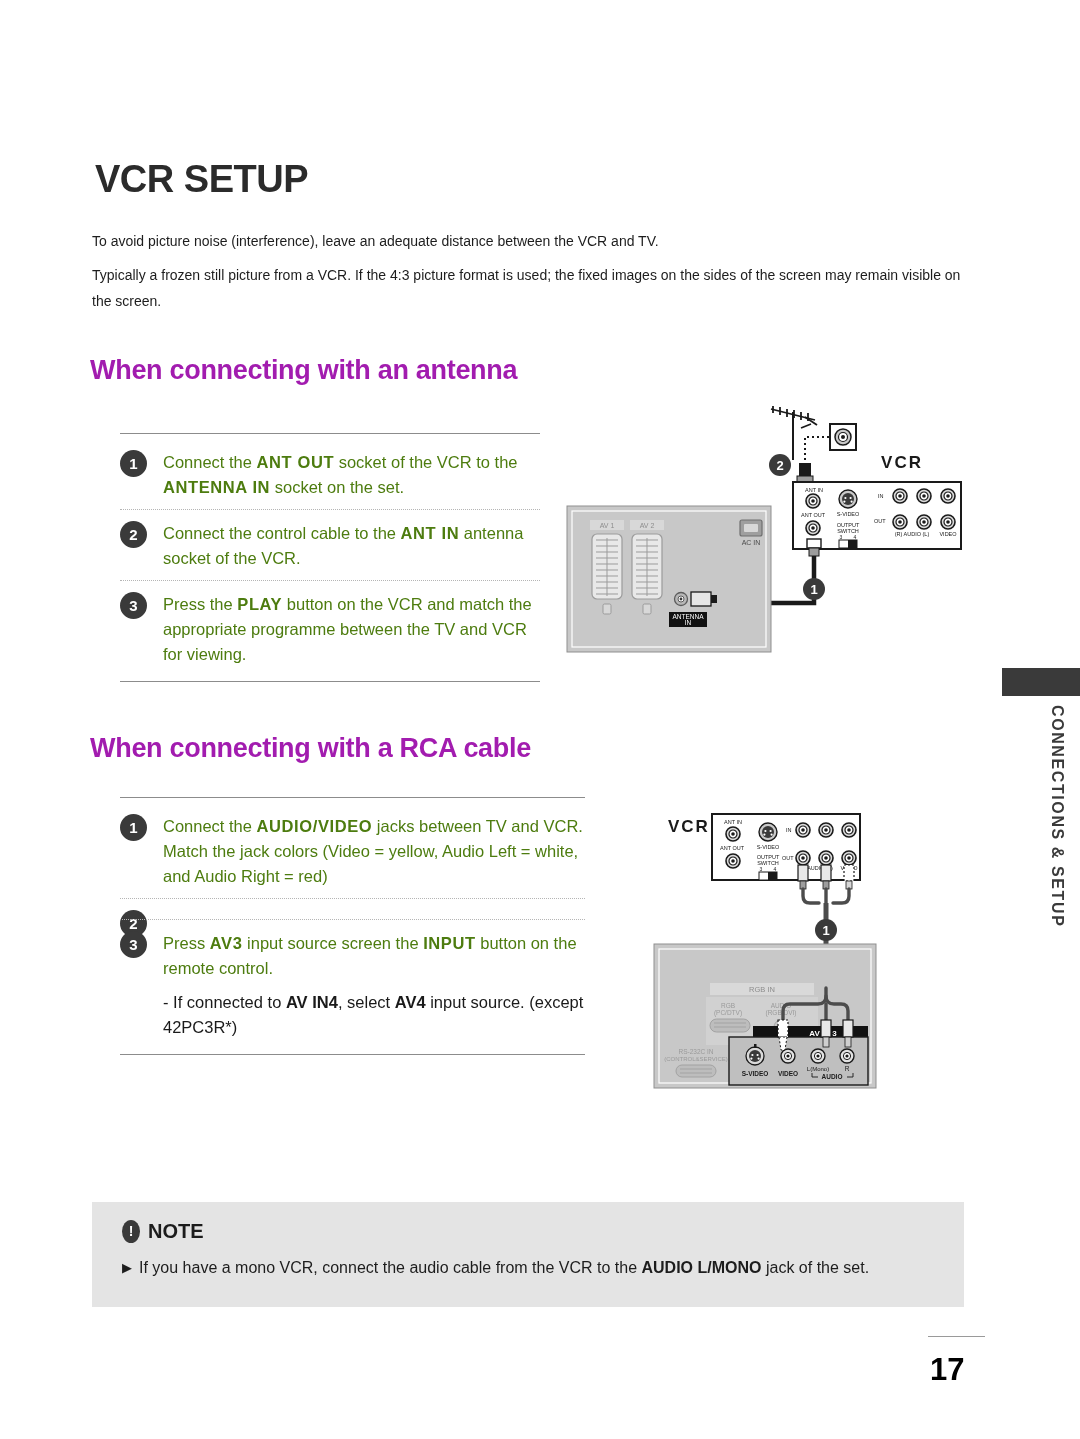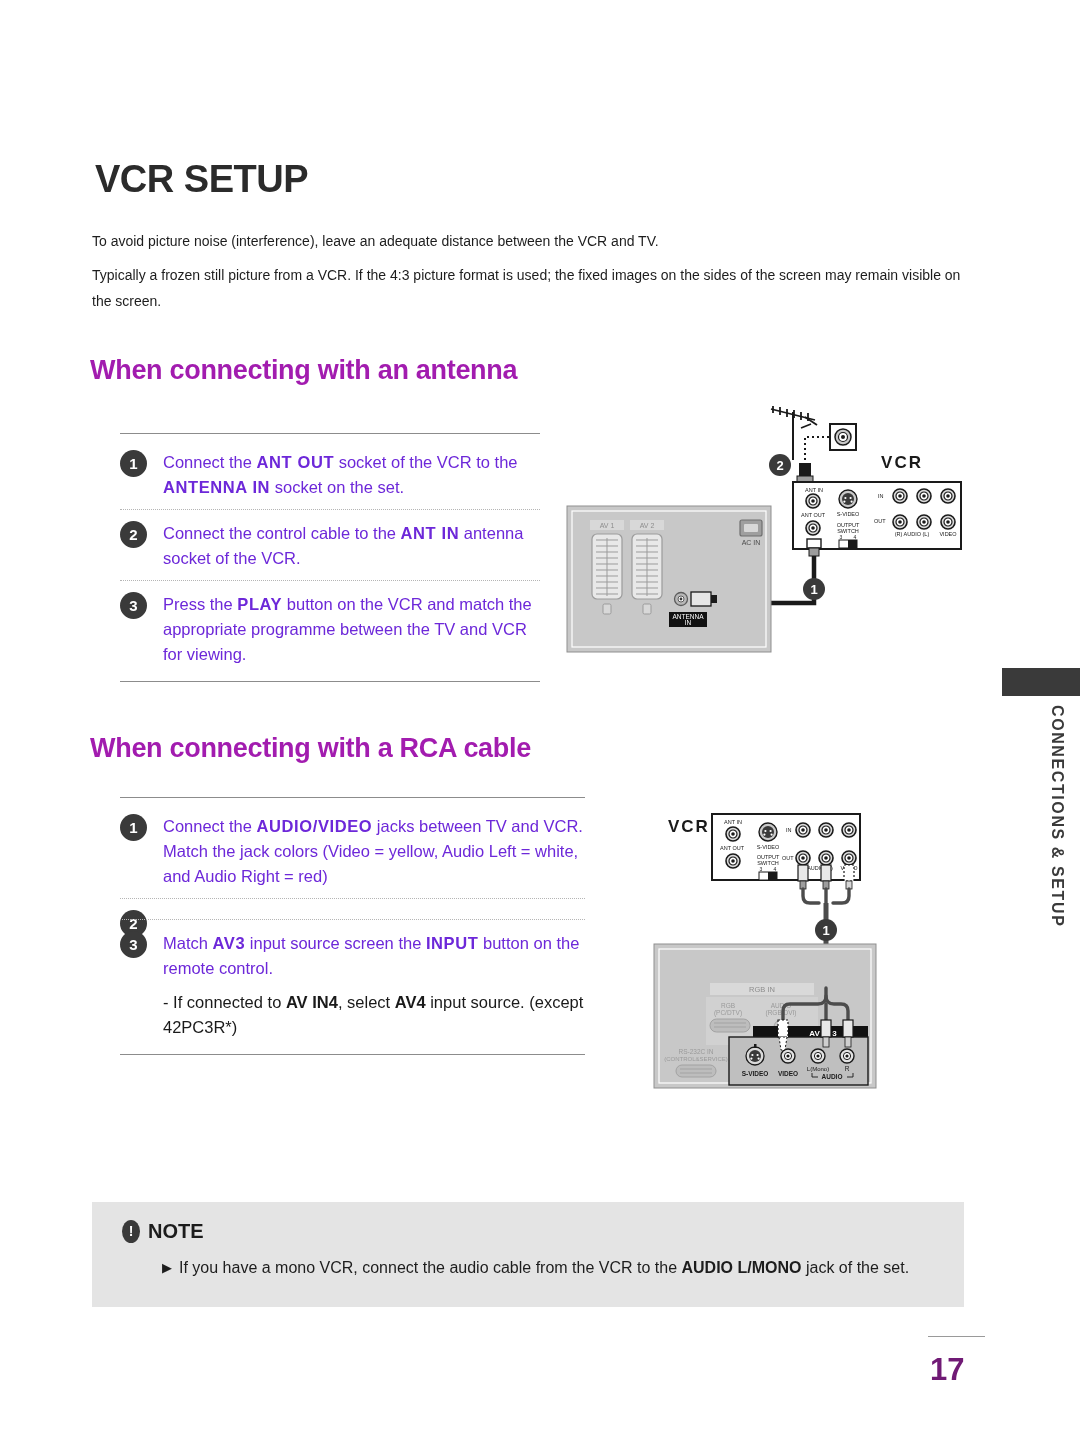--- a/index.html
+++ b/index.html
@@ -42,21 +42,21 @@
 
   .step{ position:relative; padding-left:43px; margin-bottom:9px; }
   .step + .step{ padding-top:11px; }
   .step.dotted{ border-top:1px dotted #b5b5b5; }
   .num{
     position:absolute; left:0; width:27px; height:27px;
     border-radius:50%; background:#3a3a3a; color:#fff;
     font-size:15px; font-weight:700; line-height:27px; text-align:center;
   }
   .step.dotted .num{ top:11px; }
-  .step .txt{ font-size:16.5px; line-height:25px; color:#6d28d9; }
+  .step .txt{ font-size:16.5px; line-height:25px; color:#4d7c0f; }
   .txt b{ font-weight:700; letter-spacing:0.6px; }
   .subnote{ padding-left:43px; font-size:16.5px; line-height:25px; margin-top:8px; }
 
   
   .diagram{ position:absolute; }
   #diagram-antenna{ left:565px; top:398px; width:400px; height:265px; }
   #diagram-rca{ left:640px; top:808px; width:250px; height:285px; }
   .diagram svg{ display:block; }
 
   
@@ -81,32 +81,32 @@
     font-size:20px; font-weight:700; color:#1c1c1c;
     display:flex; align-items:center; gap:8px;
   }
   .excl-icon{
     width:18px; height:23px; border-radius:50%;
     background:#3a3a3a; color:#fff; font-size:14px; font-weight:700;
     line-height:23px; text-align:center;
   }
   .note-body{
     position:absolute; left:30px; top:54px; width:810px;
-    font-size:16px; line-height:24px; color:#1d1d1d;margin-left:40px;
+    font-size:16px; line-height:24px; color:#1d1d1d;
   }
   .tri{ display:inline-block; margin-right:7px; color:#1d1d1d; font-size:13px; vertical-align:1px;}
 
   
   .foot-rule{
     position:absolute; left:928px; top:1336px; width:57px;
     border-top:1px solid #9a9a9a;
   }
   .page-num{
     position:absolute; left:930px; top:1352px;
-    font-size:31px; font-weight:700; color:#701a75;
+    font-size:31px; font-weight:700; color:#000000;
   }
 </style>
 </head>
 <body>
 
 <div class="page-title">VCR SETUP</div>
 
 <div class="intro">
   <p>To avoid picture noise (interference), leave an adequate distance between the VCR and TV.</p>
   <p>Typically a frozen still picture from a VCR. If the 4:3 picture format is used; the fixed images on the sides of the screen may remain visible on the screen.</p>
@@ -309,21 +309,21 @@
     <div class="num">1</div>
     <div class="txt"><span>Connect the </span><b>AUDIO/VIDEO</b><span> jacks  between TV and VCR. Match the jack colors (Video = yellow, Audio Left = white, and Audio Right = red)</span></div>
   </div>
 
   <div class="step dotted">
     <div class="num">2</div>
   </div>
 
   <div class="step dotted">
     <div class="num">3</div>
-    <div class="txt"><span>Match </span><b>AV3</b><span> input source screen the </span><b>INPUT</b><span> button on the remote control.</span></div>
+    <div class="txt"><span>Press </span><b>AV3</b><span> input source screen the </span><b>INPUT</b><span> button on the remote control.</span></div>
   </div>
 
   <div class="subnote"><span>- If connected to </span><b>AV IN4</b><span>, select </span><b>AV4</b><span> input source. (except 42PC3R*)</span></div>
 
   <div class="rule-bottom"></div>
 </div>
 
 <div class="diagram" id="diagram-rca">
 <svg width="250" height="285" viewBox="0 0 250 285" xmlns="http://www.w3.org/2000/svg">
   <defs>

